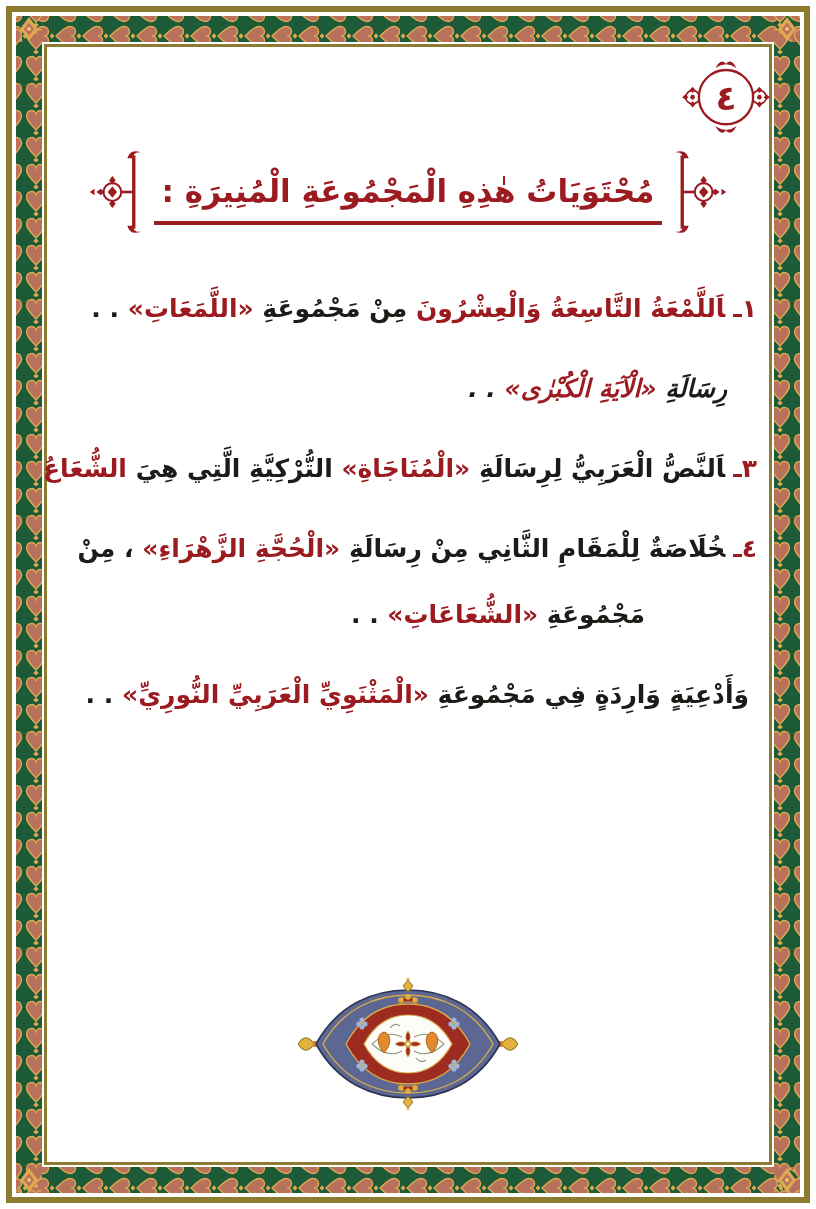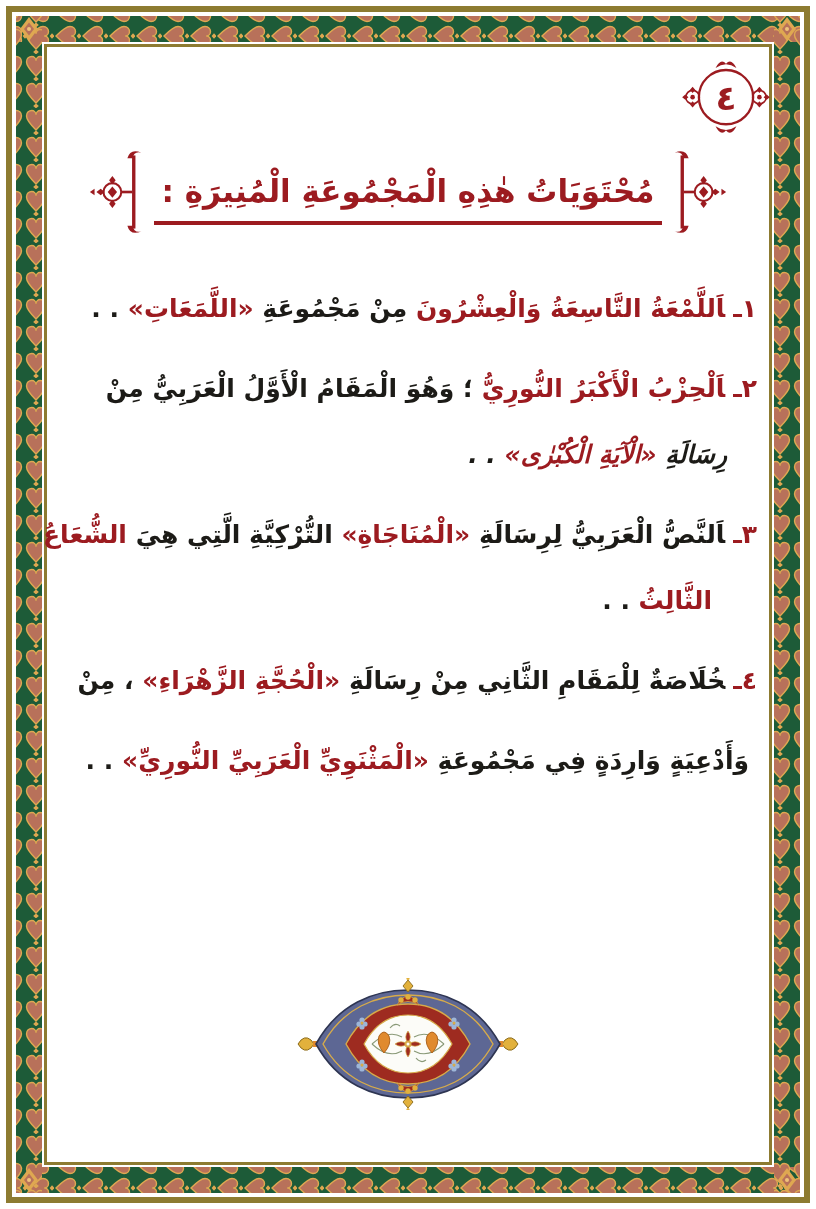--- a/index.html
+++ b/index.html
@@ -121,29 +121,28 @@
         <path class="fill-accent" d="M2 48 L7 44.5 L7 51.5 Z"></path>
       </g>
     </svg>
   </div>
 
   <div class="contents" dir="rtl">
       <div class="toc-item">
         <div class="toc-line" style="padding-right: 0px;"><span class="item-number">١ـ</span><span class="seg-red">اَللَّمْعَةُ التَّاسِعَةُ وَالْعِشْرُونَ </span><span class="seg-black">مِنْ مَجْمُوعَةِ </span><span class="seg-red">«اللَّمَعَاتِ»</span><span class="seg-black"> . .</span></div>
       </div>
       <div class="toc-item">
-        <div class="toc-line" style="padding-right: 0px;"><span class="item-number">٢ـ</span><span class="seg-red">اَلْحِزْبُ الْأَكْبَرُ النُّورِيُّ</span><span class="seg-black"> ؛ وَهُوَ الْمَقَامُ الْأَوَّلُ الْعَرَبِيُّ مِنْ</span></div>
         <div class="toc-line" style="padding-right: 30px; font-style: italic;"><span class="seg-black">رِسَالَةِ </span><span class="seg-red">«الْآيَةِ الْكُبْرٰى»</span><span class="seg-black"> . .</span></div>
       </div>
       <div class="toc-item">
         <div class="toc-line" style="padding-right: 0px;"><span class="item-number">٣ـ</span><span class="seg-black">اَلنَّصُّ الْعَرَبِيُّ لِرِسَالَةِ </span><span class="seg-red">«الْمُنَاجَاةِ»</span><span class="seg-black"> التُّرْكِيَّةِ الَّتِي هِيَ </span><span class="seg-red">الشُّعَاعُ</span></div>
-        <div class="toc-line" style="padding-right: 45px;"><span class="seg-red">الثَّالِثُ</span><span class="seg-black"> . .</span></div>
       </div>
       <div class="toc-item">
         <div class="toc-line" style="padding-right: 0px;"><span class="item-number">٤ـ</span><span class="seg-black">خُلَاصَةٌ لِلْمَقَامِ الثَّانِي مِنْ رِسَالَةِ </span><span class="seg-red">«الْحُجَّةِ الزَّهْرَاءِ»</span><span class="seg-black"> ، مِنْ</span></div>
+        <div class="toc-line" style="padding-right: 112px;"><span class="seg-black">مَجْمُوعَةِ </span><span class="seg-red">«الشُّعَاعَاتِ»</span><span class="seg-black"> . .</span></div>
       </div>
       <div class="toc-item">
         <div class="toc-line" style="padding-right: 8px;"><span class="seg-black">وَأَدْعِيَةٍ وَارِدَةٍ فِي مَجْمُوعَةِ </span><span class="seg-red">«الْمَثْنَوِيِّ الْعَرَبِيِّ النُّورِيِّ»</span><span class="seg-black"> . .</span></div>
       </div>
     </div>
 
   <svg class="footer-ornament" width="224" height="132" viewBox="0 0 224 132">
     <g transform="translate(112,66)">
 
       <g>

